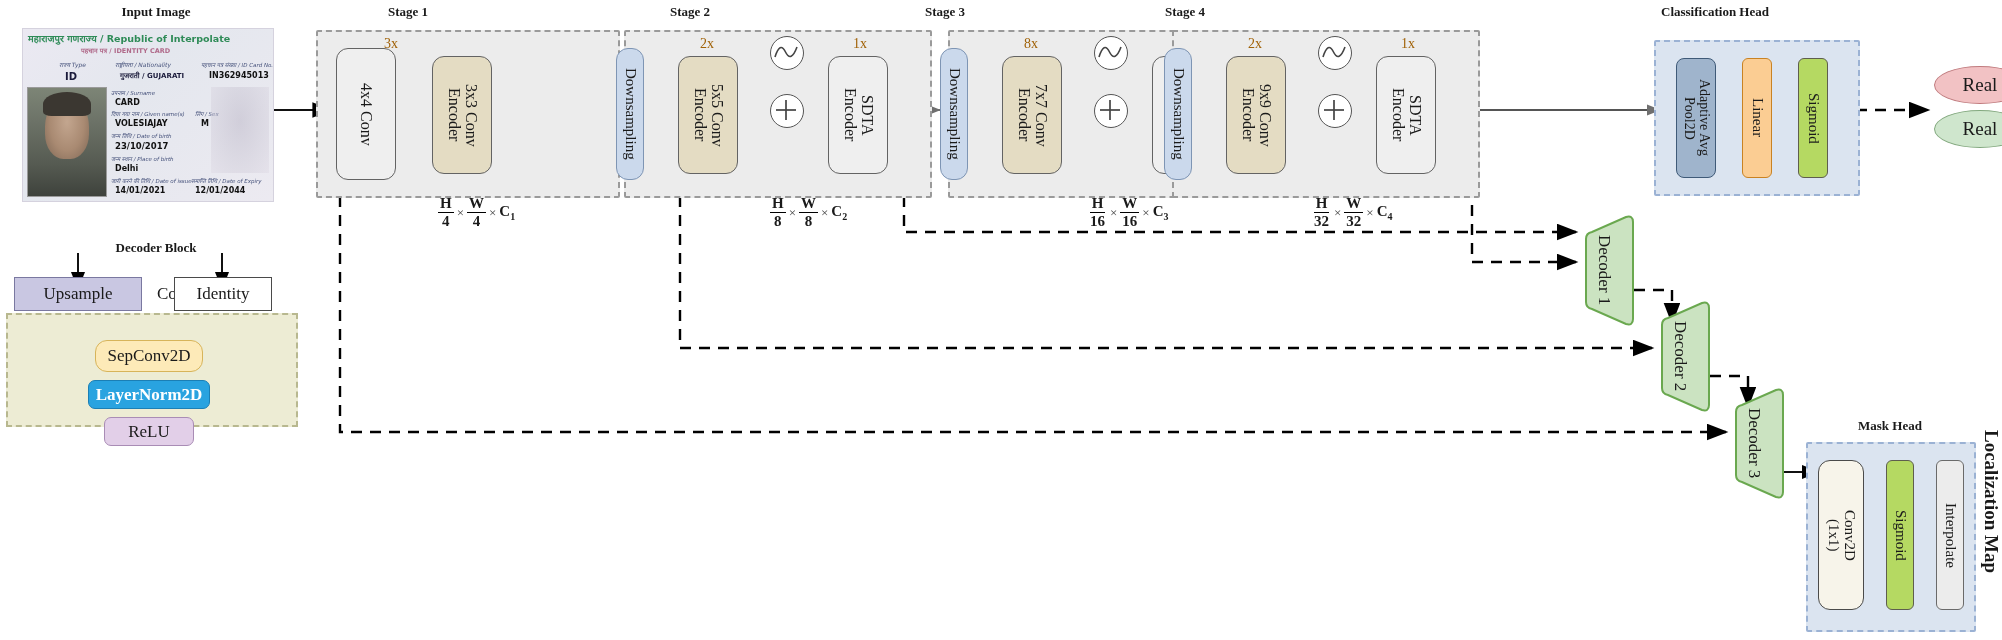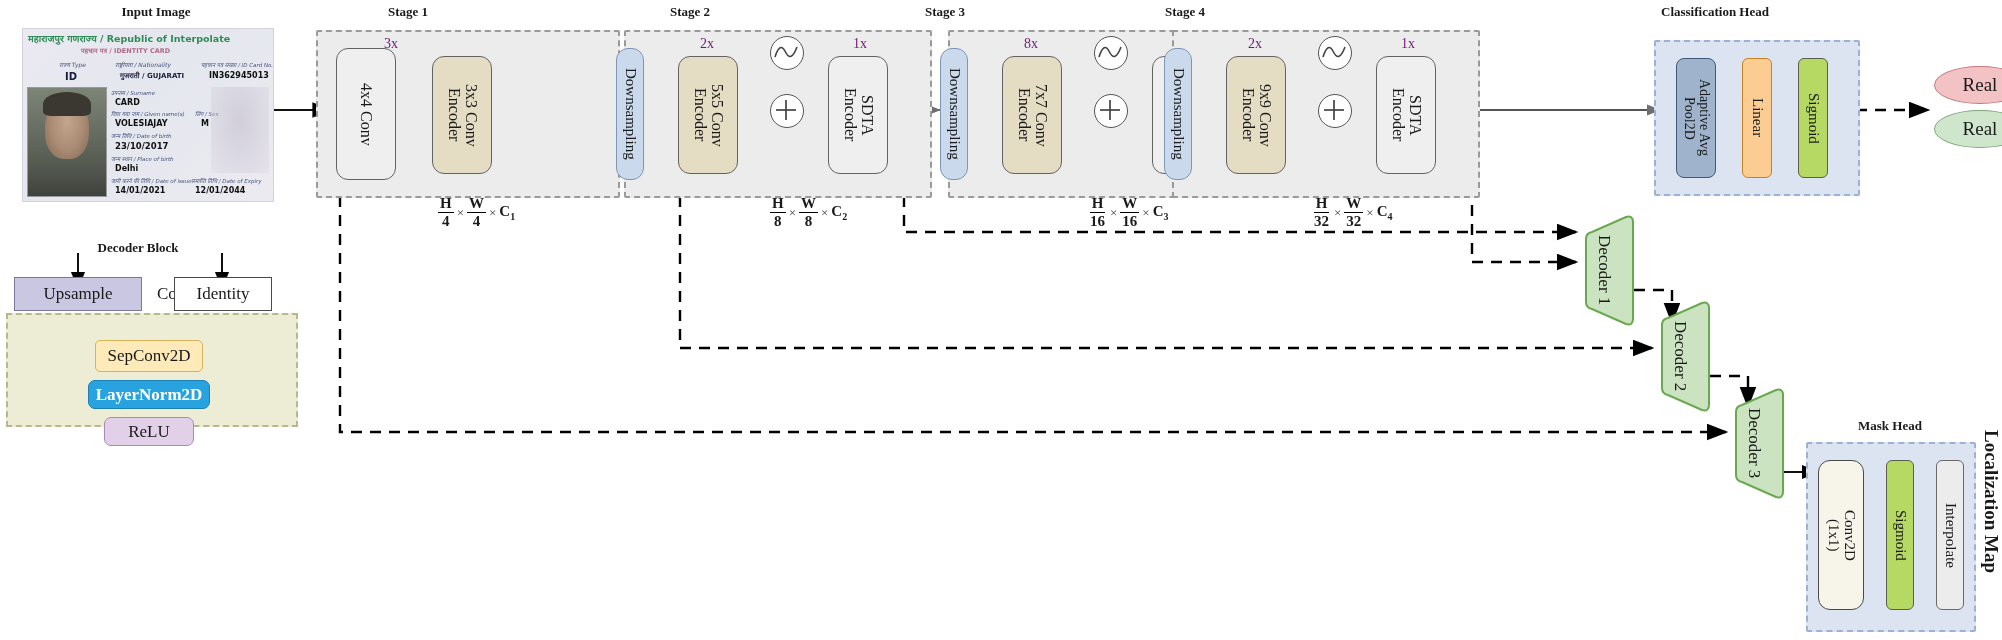--- a/index.html
+++ b/index.html
@@ -6,21 +6,21 @@
   body{width:2002px;height:640px;position:relative;overflow:hidden;
        font-family:"Liberation Serif",serif;color:#1a1a1a;}
   .abs{position:absolute;}
   .ttl{font-weight:bold;font-size:13px;text-align:center;white-space:nowrap;}
   .stage-box{position:absolute;background:#ececec;border:2px dashed #9a9a9a;border-radius:2px;}
   .headbox{position:absolute;background:#dbe4f0;border:2px dashed #9bb2d4;border-radius:2px;}
   .node{position:absolute;box-sizing:border-box;display:flex;align-items:center;justify-content:center;
         border-radius:12px;border:1.6px solid #636363;background:#efefef;}
   .vtext{writing-mode:vertical-rl;text-orientation:mixed;white-space:nowrap;
          font-size:16px;line-height:1.06;text-align:center;}
-  .mult{position:absolute;font-size:14px;color:#701a75;white-space:nowrap;}
+  .mult{position:absolute;font-size:14px;color:#a16207;white-space:nowrap;}
   .dim{position:absolute;font-size:15px;font-weight:bold;white-space:nowrap;display:flex;align-items:center;gap:3px;}
   .frac{display:inline-flex;flex-direction:column;align-items:center;line-height:1;vertical-align:middle;}
   .frac .n{border-bottom:1.6px solid #000;padding:0 2px 1px;}
   .frac .d{padding:1px 2px 0;}
   .times{font-weight:normal;font-size:13px;color:#444;}
   .oval{position:absolute;border-radius:50%;display:flex;align-items:center;justify-content:center;
         font-size:19px;box-sizing:border-box;}
   .dec{position:absolute;}
   .dec .lbl{position:absolute;left:0;top:0;width:100%;height:100%;display:flex;align-items:center;justify-content:center;}
   .dec .lbl span{writing-mode:vertical-rl;font-size:17px;white-space:nowrap;}
@@ -367,34 +367,34 @@
 </div>
 <div class="node" style="left:1886px;top:460px;width:28px;height:150px;background:#b5d962;border-color:#5e5e4e;border-radius:6px;">
   <span class="vtext" style="font-size:15px;">Sigmoid</span>
 </div>
 <div class="node" style="left:1936px;top:460px;width:28px;height:150px;background:#ececec;border-color:#6a6a6a;border-radius:6px;">
   <span class="vtext" style="font-size:15px;">Interpolate</span>
 </div>
 
 <div class="rot-lbl" style="left:1980px;top:430px;">Localization Map</div>
 
-<div class="ttl abs" style="left:38px;top:240px;width:200px;">Decoder Block</div>
+<div class="ttl abs" style="left:56px;top:240px;width:200px;">Decoder Block</div>
 <div class="legend" style="left:6px;top:313px;width:288px;height:110px;"></div>
 
 <div class="lbox" style="left:14px;top:277px;width:128px;height:34px;background:#c9c7e2;border:1.6px solid #7a78a0;">
   <span>Upsample</span>
 </div>
 <div class="lbox" style="left:148px;top:277px;width:66px;height:34px;background:transparent;border:none;">
   <span>Concat</span>
 </div>
 <div class="lbox" style="left:174px;top:277px;width:98px;height:34px;background:#ffffff;border:1.6px solid #4a4a4a;">
   <span>Identity</span>
 </div>
 
-<div class="lbox" style="left:95px;top:340px;width:108px;height:32px;background:#fdeab8;border:1.6px solid #d7b45a;border-radius:5px;">
+<div class="lbox" style="left:95px;top:340px;width:108px;height:32px;background:#fdeab8;border:1.6px solid #d7b45a;border-radius:12px;">
   <span>SepConv2D</span>
 </div>
 <div class="lbox" style="left:88px;top:380px;width:122px;height:29px;background:#29a3e0;border:1.6px solid #1b7fb5;border-radius:7px;color:#fff;font-weight:bold;">
   <span>LayerNorm2D</span>
 </div>
 <div class="lbox" style="left:104px;top:417px;width:90px;height:29px;background:#e2cfe8;border:1.6px solid #a98cb5;border-radius:7px;">
   <span>ReLU</span>
 </div>
 
 </body></html>

